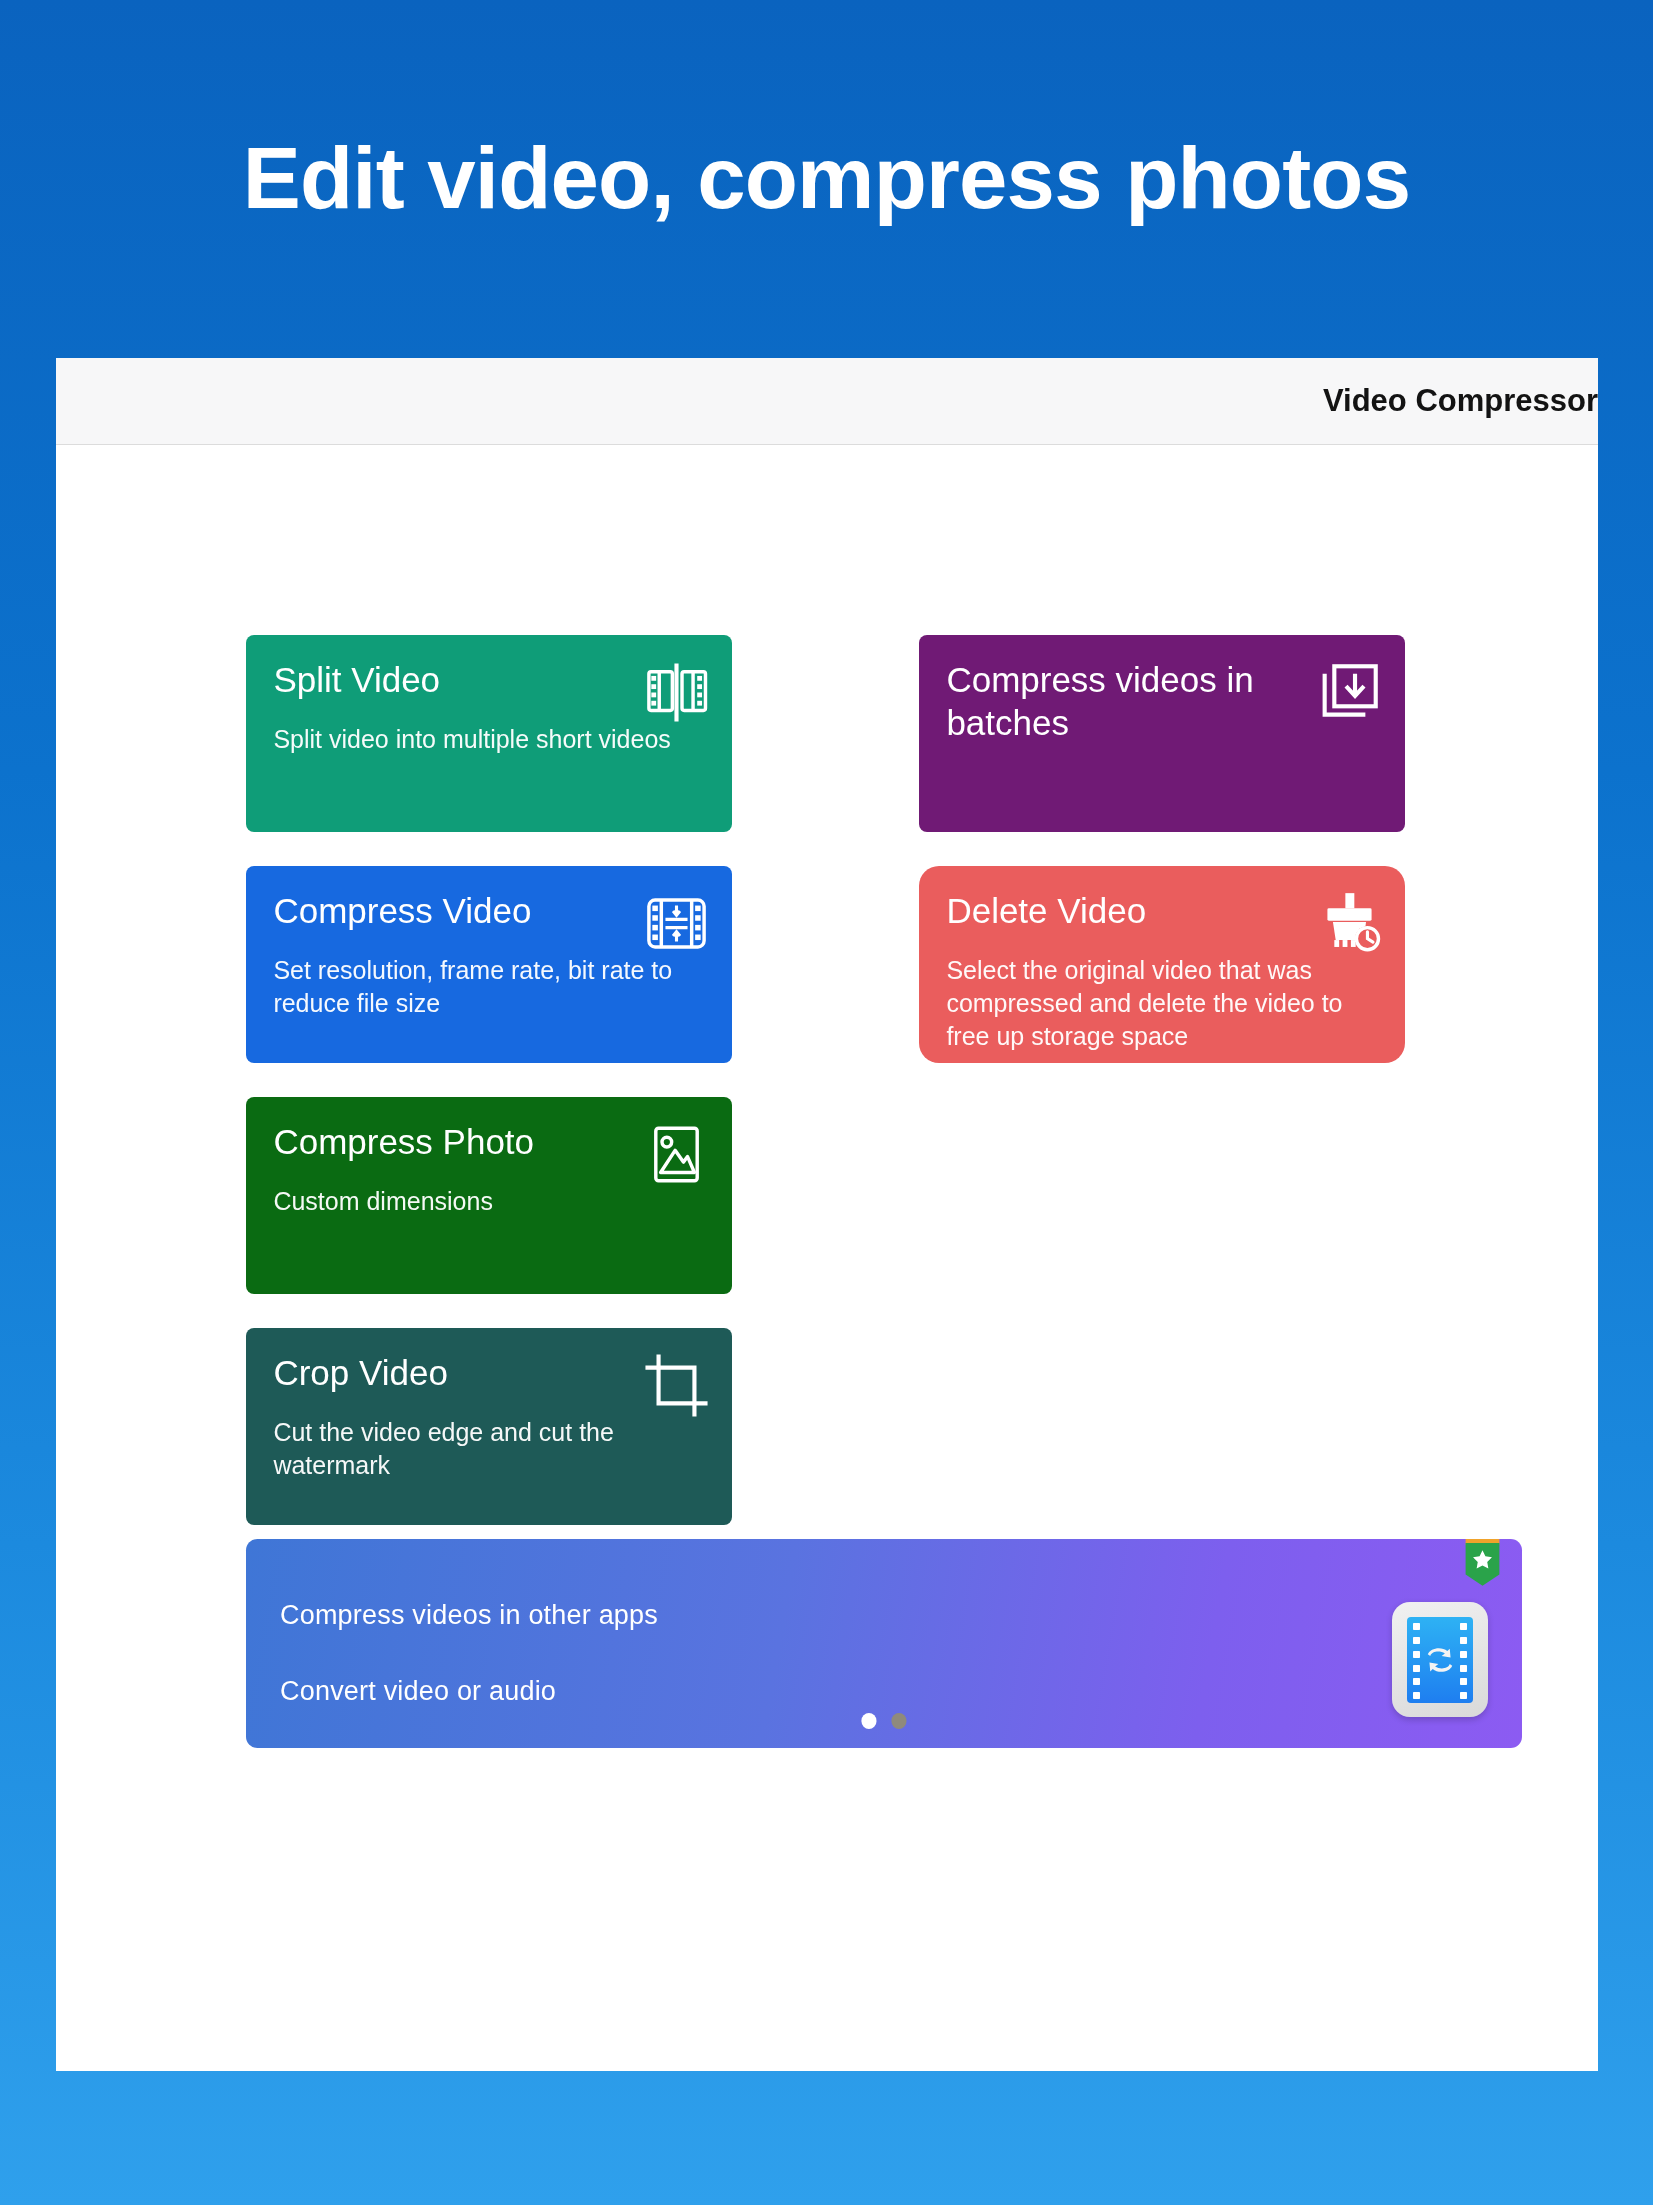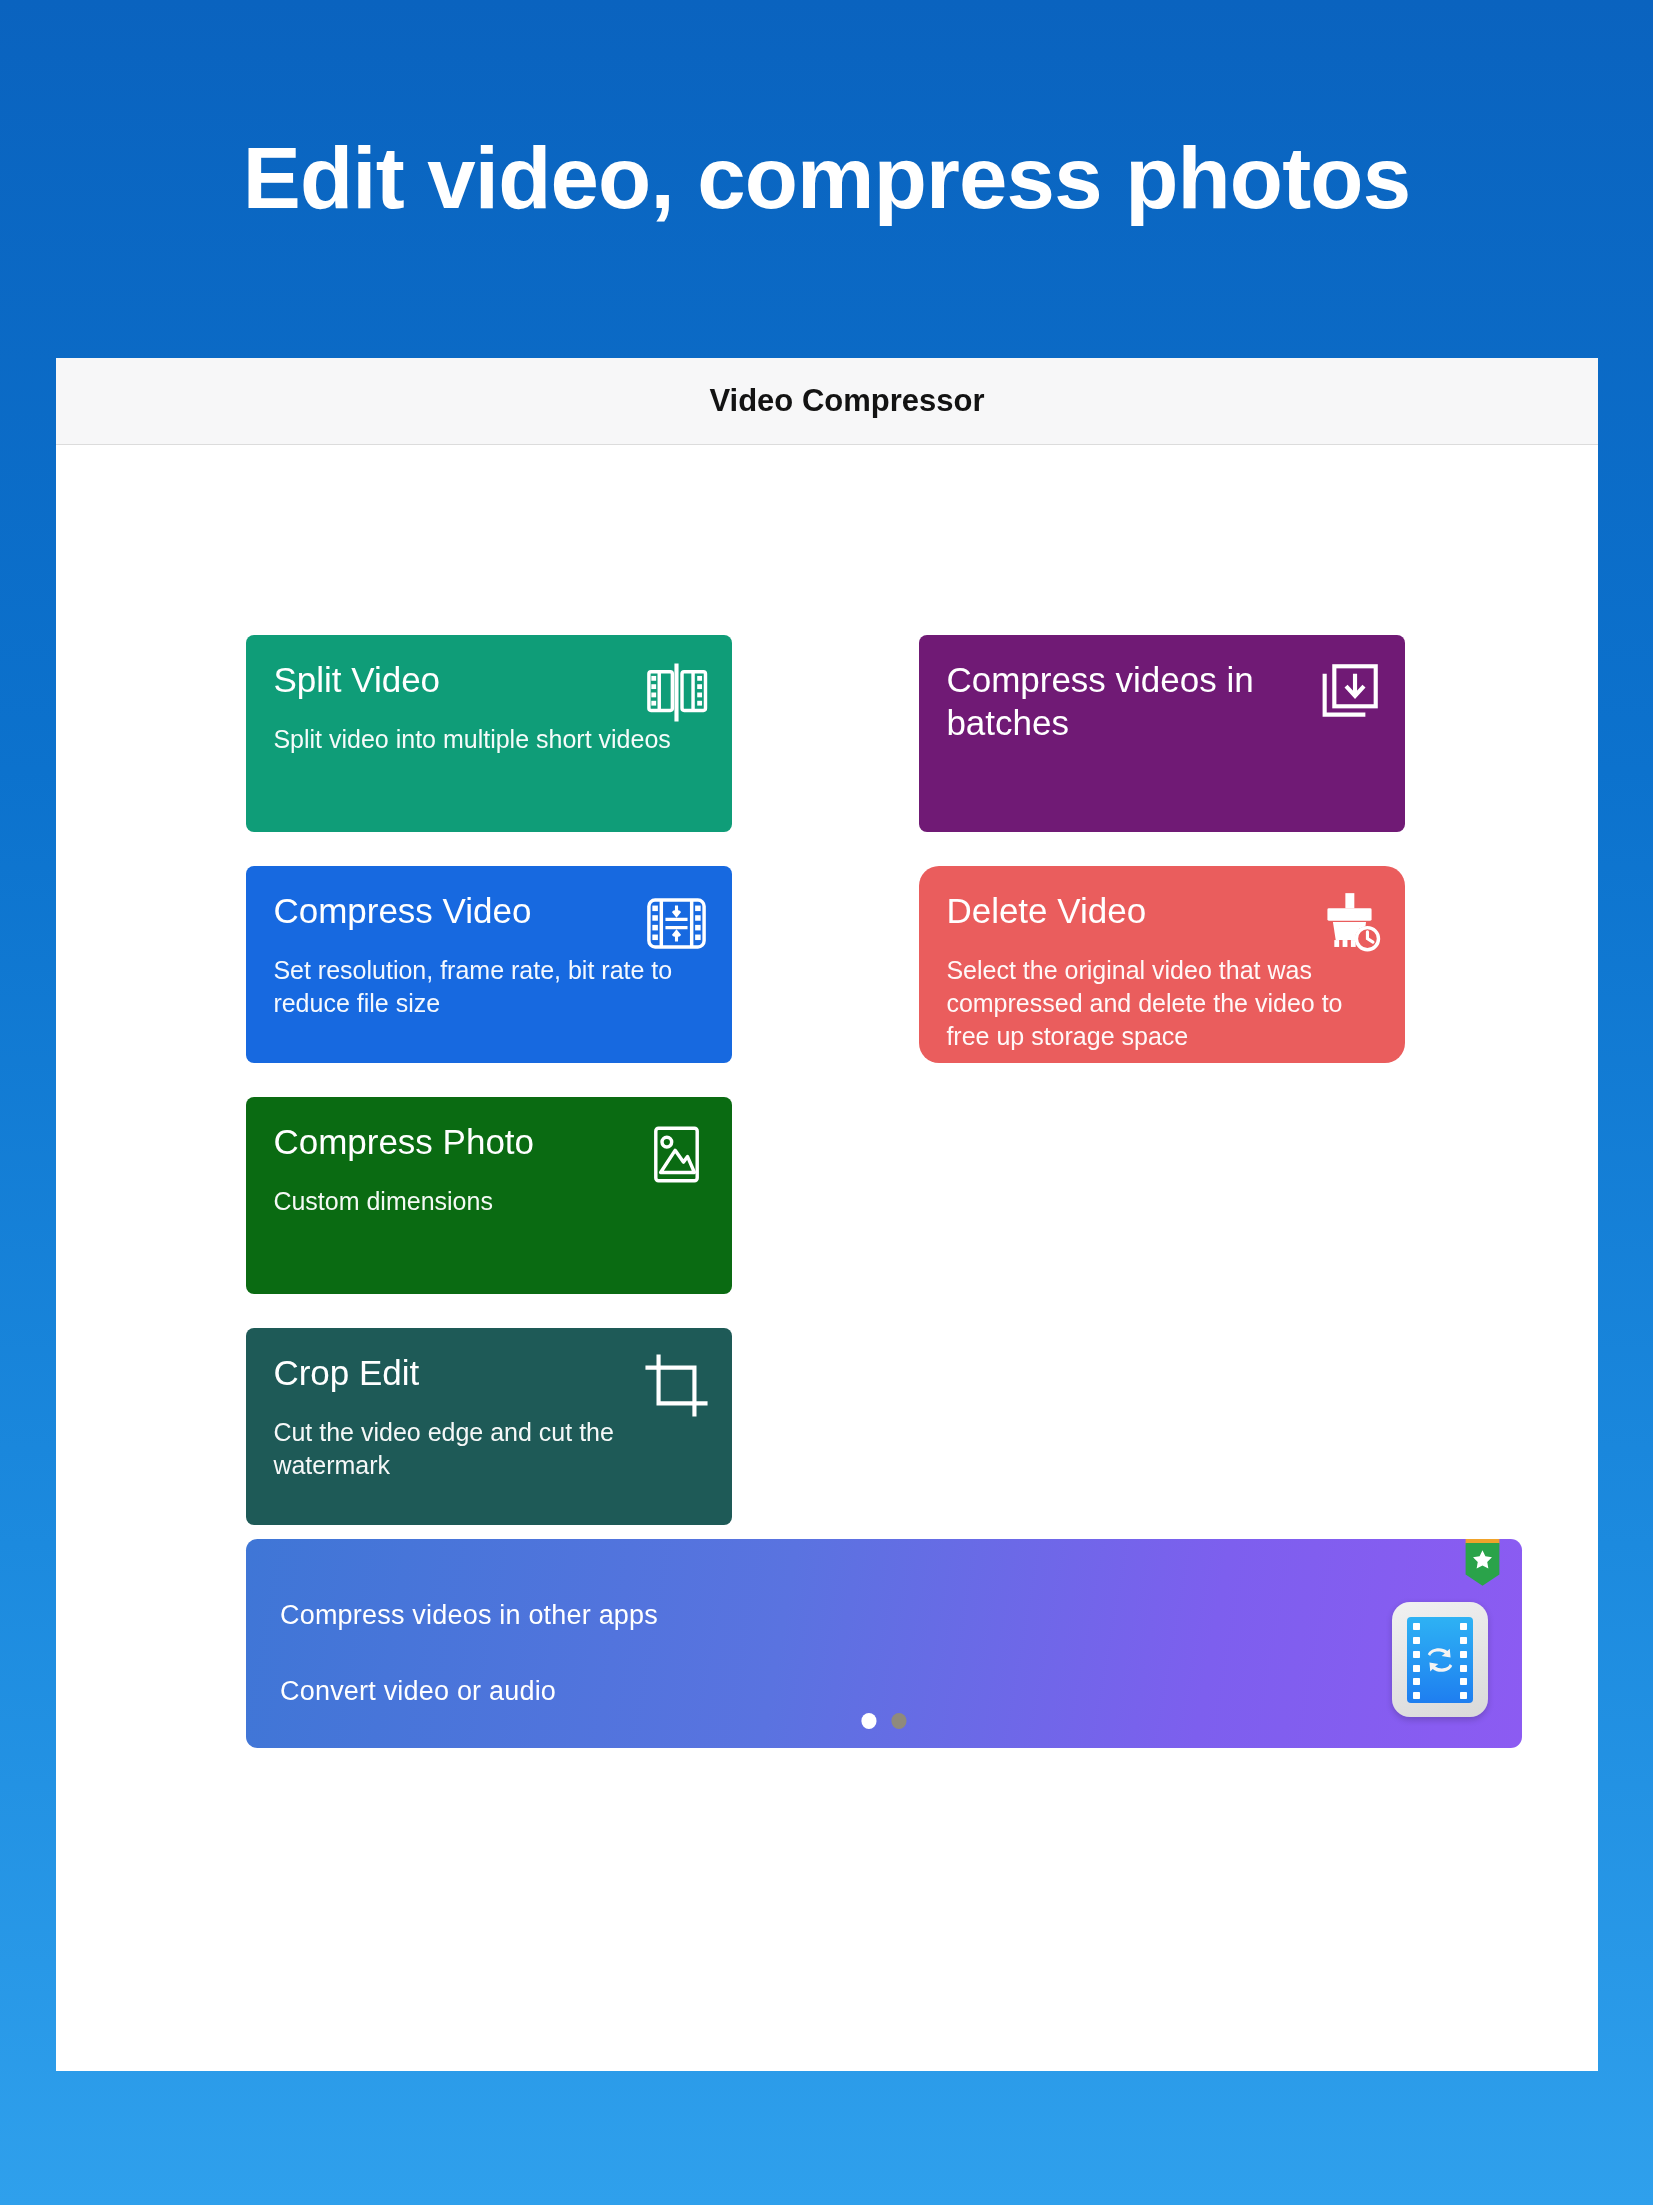--- a/index.html
+++ b/index.html
@@ -41,21 +41,21 @@
     height: 1713px;
     background: #ffffff;
     overflow: hidden;
   }
   .panel-header {
     height: 87px;
     background: #f7f7f8;
     border-bottom: 0.8px solid #dcdcdc;
     display: flex;
     align-items: center;
-    justify-content: center;
+    justify-content: flex-end;
     padding-left: 40px;
   }
   .panel-title {
     font-size: 31px;
     font-weight: bold;
     color: #131313;
   }
 
   
   .grid {
@@ -254,21 +254,21 @@
         <div class="card-icon">
           <svg viewBox="0 0 100 100" fill="none" stroke="#ffffff" stroke-width="5">
             <rect x="20" y="12" width="60" height="76" rx="4"></rect>
             <circle cx="36" cy="32" r="7"></circle>
             <path d="M27 76 L48 44 L60 61 L66 53 L76 76 Z" stroke-linejoin="round"></path>
           </svg>
         </div>
       </div>
 
       <div class="card h-crop" style="background:#1e5a57">
-        <div class="card-title">Crop Edit</div>
+        <div class="card-title">Crop Video</div>
         <div class="card-desc">Cut the video edge and cut the watermark</div>
         <div class="card-icon">
           <svg viewBox="0 0 100 100" fill="none" stroke="#ffffff" stroke-width="6" stroke-linecap="square">
             <path d="M24 8 L24 76 L92 76"></path>
             <path d="M8 24 L76 24 L76 92"></path>
           </svg>
         </div>
       </div>
 
     </div>

